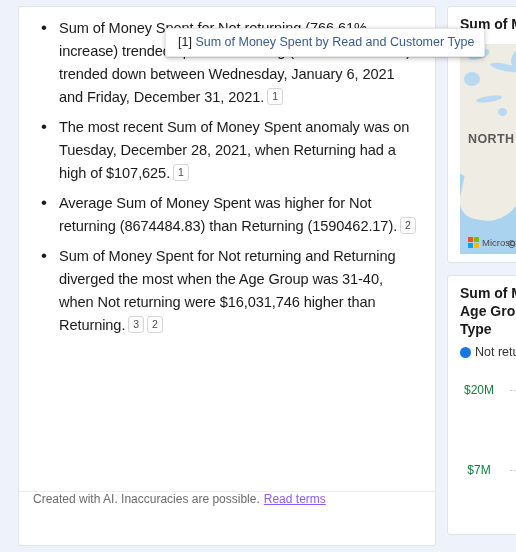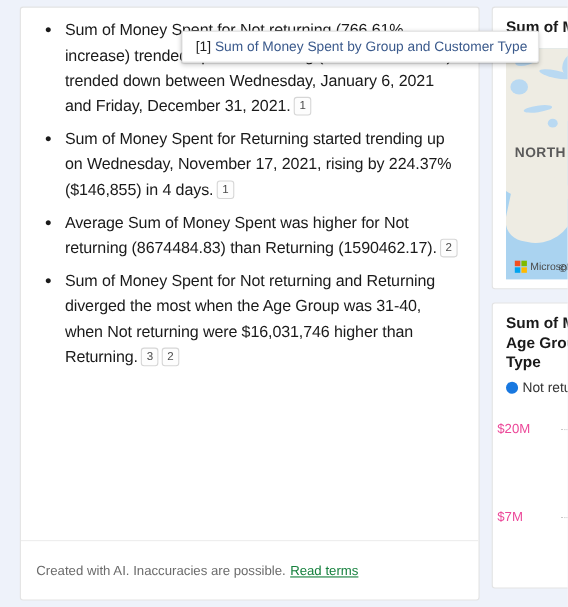--- a/index.html
+++ b/index.html
@@ -71,27 +71,27 @@
     text-align: center;
     vertical-align: 2px;
   }
 
   .insights-footer {
     position: absolute;
     left: 0; right: 0; bottom: 0;
     height: 54px;
     border-top: 1px solid #ededed;
     display: flex;
-    align-items: center;
+    align-items: flex-start;
     padding-left: 14px;
     font-size: 12px;
     color: #6b6b6b;
   }
   .insights-footer .terms-link {
-    color: #15803d;
+    color: #8b5cf6;
     text-decoration: underline;
     margin-left: 4px;
     cursor: pointer;
   }
 
   
   .right-col {
     position: absolute;
     left: 447px; top: 6px;
     width: 200px;
@@ -208,23 +208,23 @@
   }
   .plot {
     position: absolute;
     left: 0; top: 80px;
     width: 200px; height: 155px;
   }
   .ytick {
     position: absolute;
     left: 4px;
     width: 54px;
-    text-align: left;
+    text-align: center;
     font-size: 12px;
-    color: #ec4899;
+    color: #15803d;
   }
   .gridline {
     position: absolute;
     left: 62px; right: 0;
     height: 0;
     border-top: 1px dotted #c8c8c8;
   }
 
   
   .tooltip {
@@ -246,22 +246,22 @@
 <body>
 
 <div id="root">
 
   <div class="insights-card">
     <div class="insights-body">
       <ul class="insight-list">
 
         <li><span>Sum of Money Spent for Not returning (766.61% increase) trended up and Returning (82.09% decrease) trended down between Wednesday, January 6, 2021 and Friday, December 31, 2021.</span><span class="cites"><span class="cite">1</span></span></li>
 
-
-        <li><span>Sum of Money Spent for Returning started trending up on Wednesday, November 17, 2021, rising by 224.37% ($146,855) in 4 days.</span><span class="cites"><span class="cite">1</span></span></li>
+        <li><span>The most recent Sum of Money Spent anomaly was on Tuesday, December 28, 2021, when Returning had a high of $107,625.</span><span class="cites"><span class="cite">1</span></span></li>
+
 
 
 
         <li><span>Average Sum of Money Spent was higher for Not returning (8674484.83) than Returning (1590462.17).</span><span class="cites"><span class="cite">2</span></span></li>
 
         <li><span>Sum of Money Spent for Not returning and Returning diverged the most when the Age Group was 31-40, when Not returning were $16,031,746 higher than Returning.</span><span class="cites"><span class="cite">3</span><span class="cite">2</span></span></li>
 
       </ul>
     </div>
 
@@ -322,16 +322,16 @@
           
         </div>
 
       </div>
     </div>
 
   </div>
 
   <div class="tooltip">
     <span class="tt-idx">[1]</span>
-    <span>Sum of Money Spent by Group and Customer Type</span>
+    <span>Sum of Money Spent by Read and Customer Type</span>
   </div>
 
 </div>
 
 </body></html>

